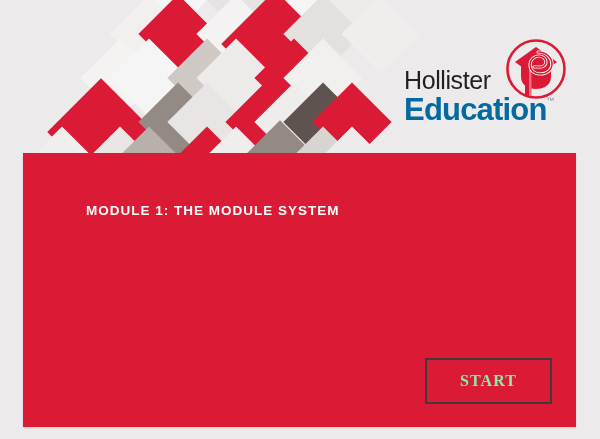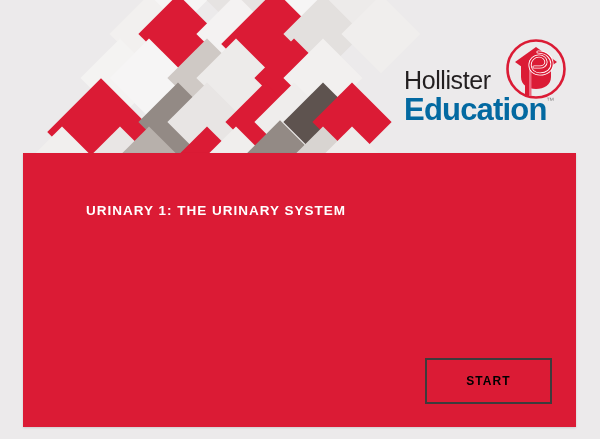--- a/index.html
+++ b/index.html
@@ -139,25 +139,25 @@
     height: 46px;
     background: #DB1B35;
     border: 2px solid #3D3B3C;
     box-sizing: border-box;
     cursor: pointer;
     display: flex;
     align-items: center;
     justify-content: center;
   }
   #start-button-label {
-    font-size: 12px;
+    font-size: 16px;
     font-weight: 700;
     letter-spacing: 1.1px;
-    color: #000000;
-    font-family: Liberation Sans, sans-serif;
+    color: #86efac;
+    font-family: Liberation Serif, serif;
   }
 </style>
 </head>
 <body>
 
 <div id="slide">
 
   <div id="header-art">
     <div id="diamond-field">
         <div class="diamond" style="left: 150px; top: -38px; width: 56px; height: 56px; background: rgb(246, 245, 245);"></div>
@@ -210,21 +210,21 @@
         <path d="M25 22 L27.5 22 L27.5 58 L25 58 Z" fill="#EE6B80"></path>
 
         <path d="M34 14 C43 14 48 20 48 26 C48 32 43 36 36 36 C30 36 26 32 26 27 C26 22 30 18 35 18 C39 18 42 21 42 24 C42 27 39 29 36 29 L30 29" fill="none" stroke="#FFFFFF" stroke-width="3.2" stroke-linecap="round"></path>
         <path d="M34 14 C43 14 48 20 48 26 C48 32 43 36 36 36 C30 36 26 32 26 27 C26 22 30 18 35 18 C39 18 42 21 42 24 C42 27 39 29 36 29 L30 29" fill="none" stroke="#DB1B35" stroke-width="1.5" stroke-linecap="round"></path>
       </svg>
     </div>
   </div>
 
   <div id="panel">
 
-    <div id="module-label">URINARY 1: THE URINARY SYSTEM</div>
+    <div id="module-label">MODULE 1: THE MODULE SYSTEM</div>
 
 
     <div id="start-button">
       <span id="start-button-label">START</span>
     </div>
 
   </div>
 </div>
 
 </body></html>

